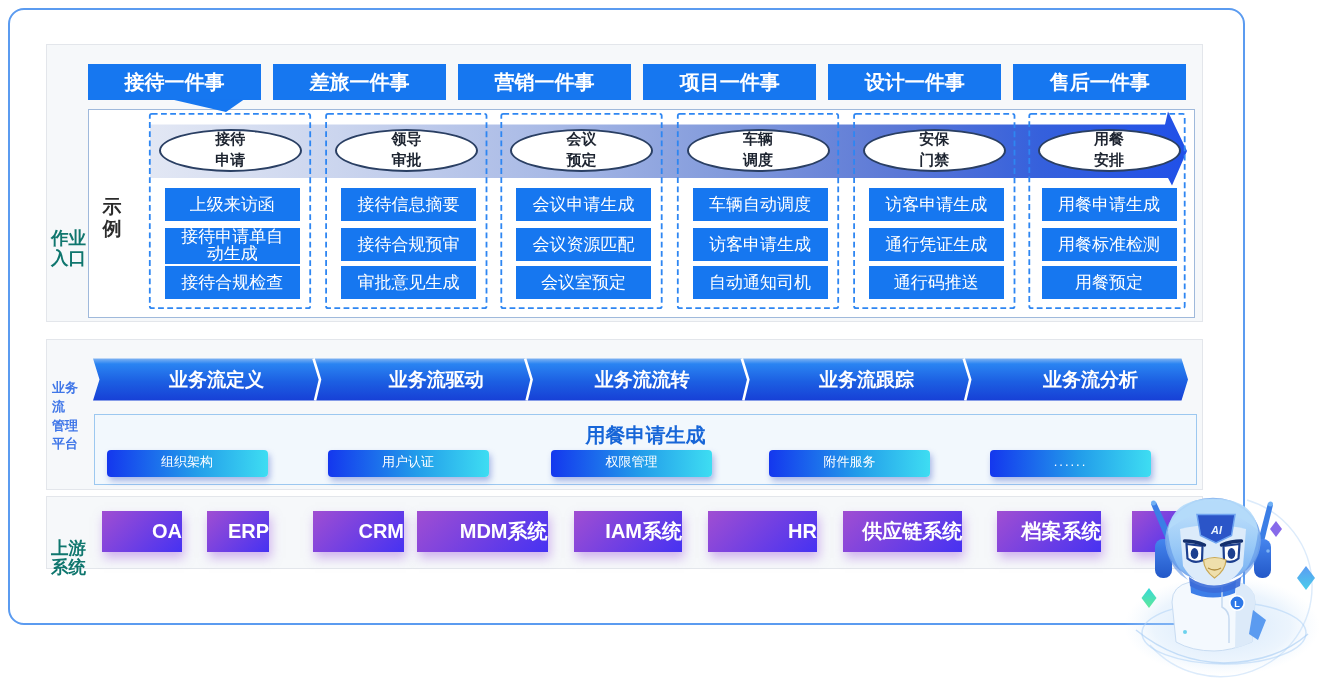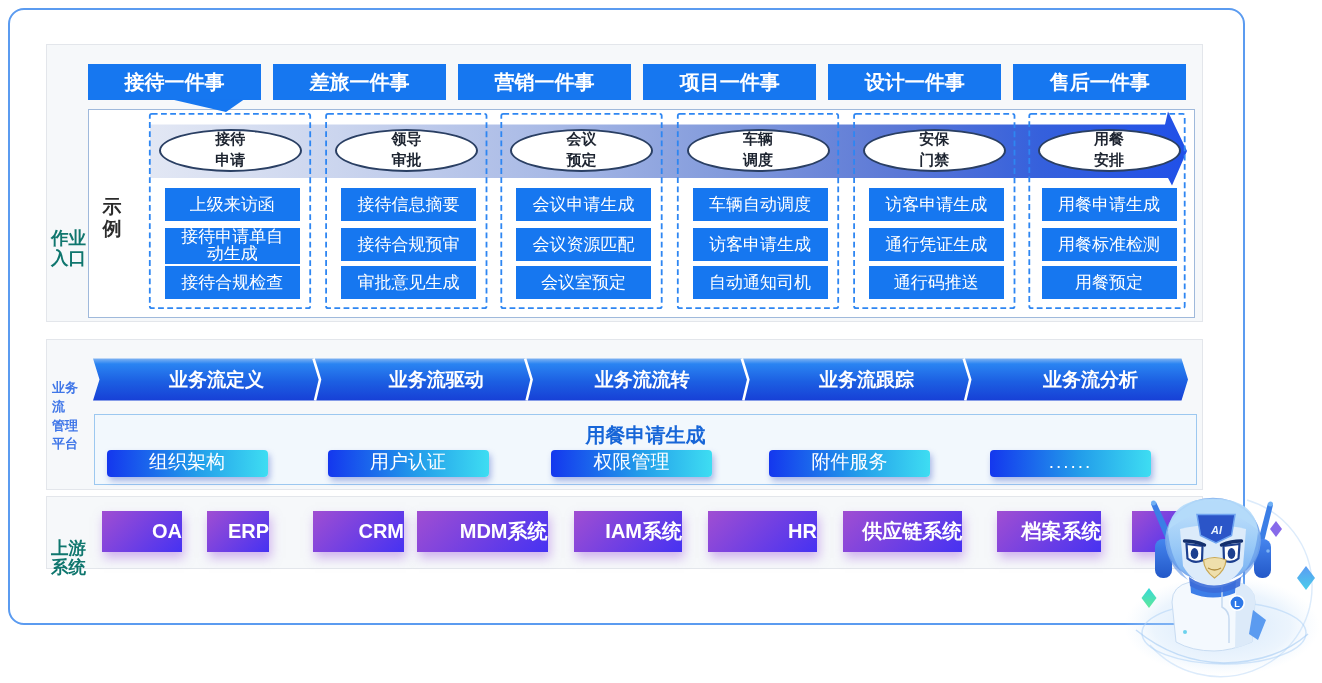--- a/index.html
+++ b/index.html
@@ -6,21 +6,21 @@
 #page{position:relative;width:1322px;height:683px;font-family:"Liberation Sans",sans-serif;overflow:hidden;}
 .abs{position:absolute;}
 #card{left:8px;top:8px;width:1237px;height:617px;background:#fff;border:2px solid #5B9BF0;border-radius:16px;box-sizing:border-box;}
 .sec{background:#F6F8FA;border:1px solid #E3E6EB;box-sizing:border-box;}
 .vlabel{color:#0f766e;font-weight:bold;text-align:center;font-size:17.5px;margin-top:26px;}
 .topbtn{background:#1677F0;color:#fff;font-weight:bold;font-size:20px;text-align:center;line-height:36px;height:36px;width:173px;}
 .ell{width:143px;height:43px;border:2.3px solid #2A3F63;border-radius:50%;background:#fff;box-sizing:border-box;top:128.5px;}
 .elltx{width:143px;top:129px;text-align:center;font-weight:bold;font-size:15px;line-height:20.5px;color:#1d2430;}
 .sbtn{background:#1677F0;color:#fff;font-size:17px;text-align:center;width:135px;height:33.3px;line-height:33.3px;}
 .chevtx{top:369px;height:21px;line-height:21px;color:#fff;font-weight:bold;font-size:19px;text-align:center;width:220px;}
-.pill{top:449.5px;height:27.5px;width:161px;border-radius:4px;background:linear-gradient(90deg,#1437EE,#229CEA 55%,#3EDDF2);box-shadow:2px 4px 6px rgba(30,60,190,.35);color:#fff;font-size:19px;text-align:center;line-height:24.6px;}
+.pill{top:449.5px;height:27.5px;width:161px;border-radius:4px;background:linear-gradient(90deg,#1437EE,#229CEA 55%,#3EDDF2);box-shadow:2px 4px 6px rgba(30,60,190,.35);color:#fff;font-size:13px;text-align:center;line-height:24.6px;}
 .pur{top:510.5px;height:41px;background:linear-gradient(135deg,#A04ED2,#4632F2);box-shadow:2px 6px 10px rgba(170,110,225,.5);color:#fff;font-weight:bold;font-size:20px;text-align:right;line-height:41px;}
 </style>
 </head>
 <body>
 <div id="page">
   <div id="card" class="abs"></div>
 
   <div class="abs sec" style="left:46px;top:44px;width:1157px;height:278px;"></div>
   <div class="abs vlabel" style="left:47.5px;top:202.8px;width:42px;line-height:19.8px;">作业<br>入口</div>
 

